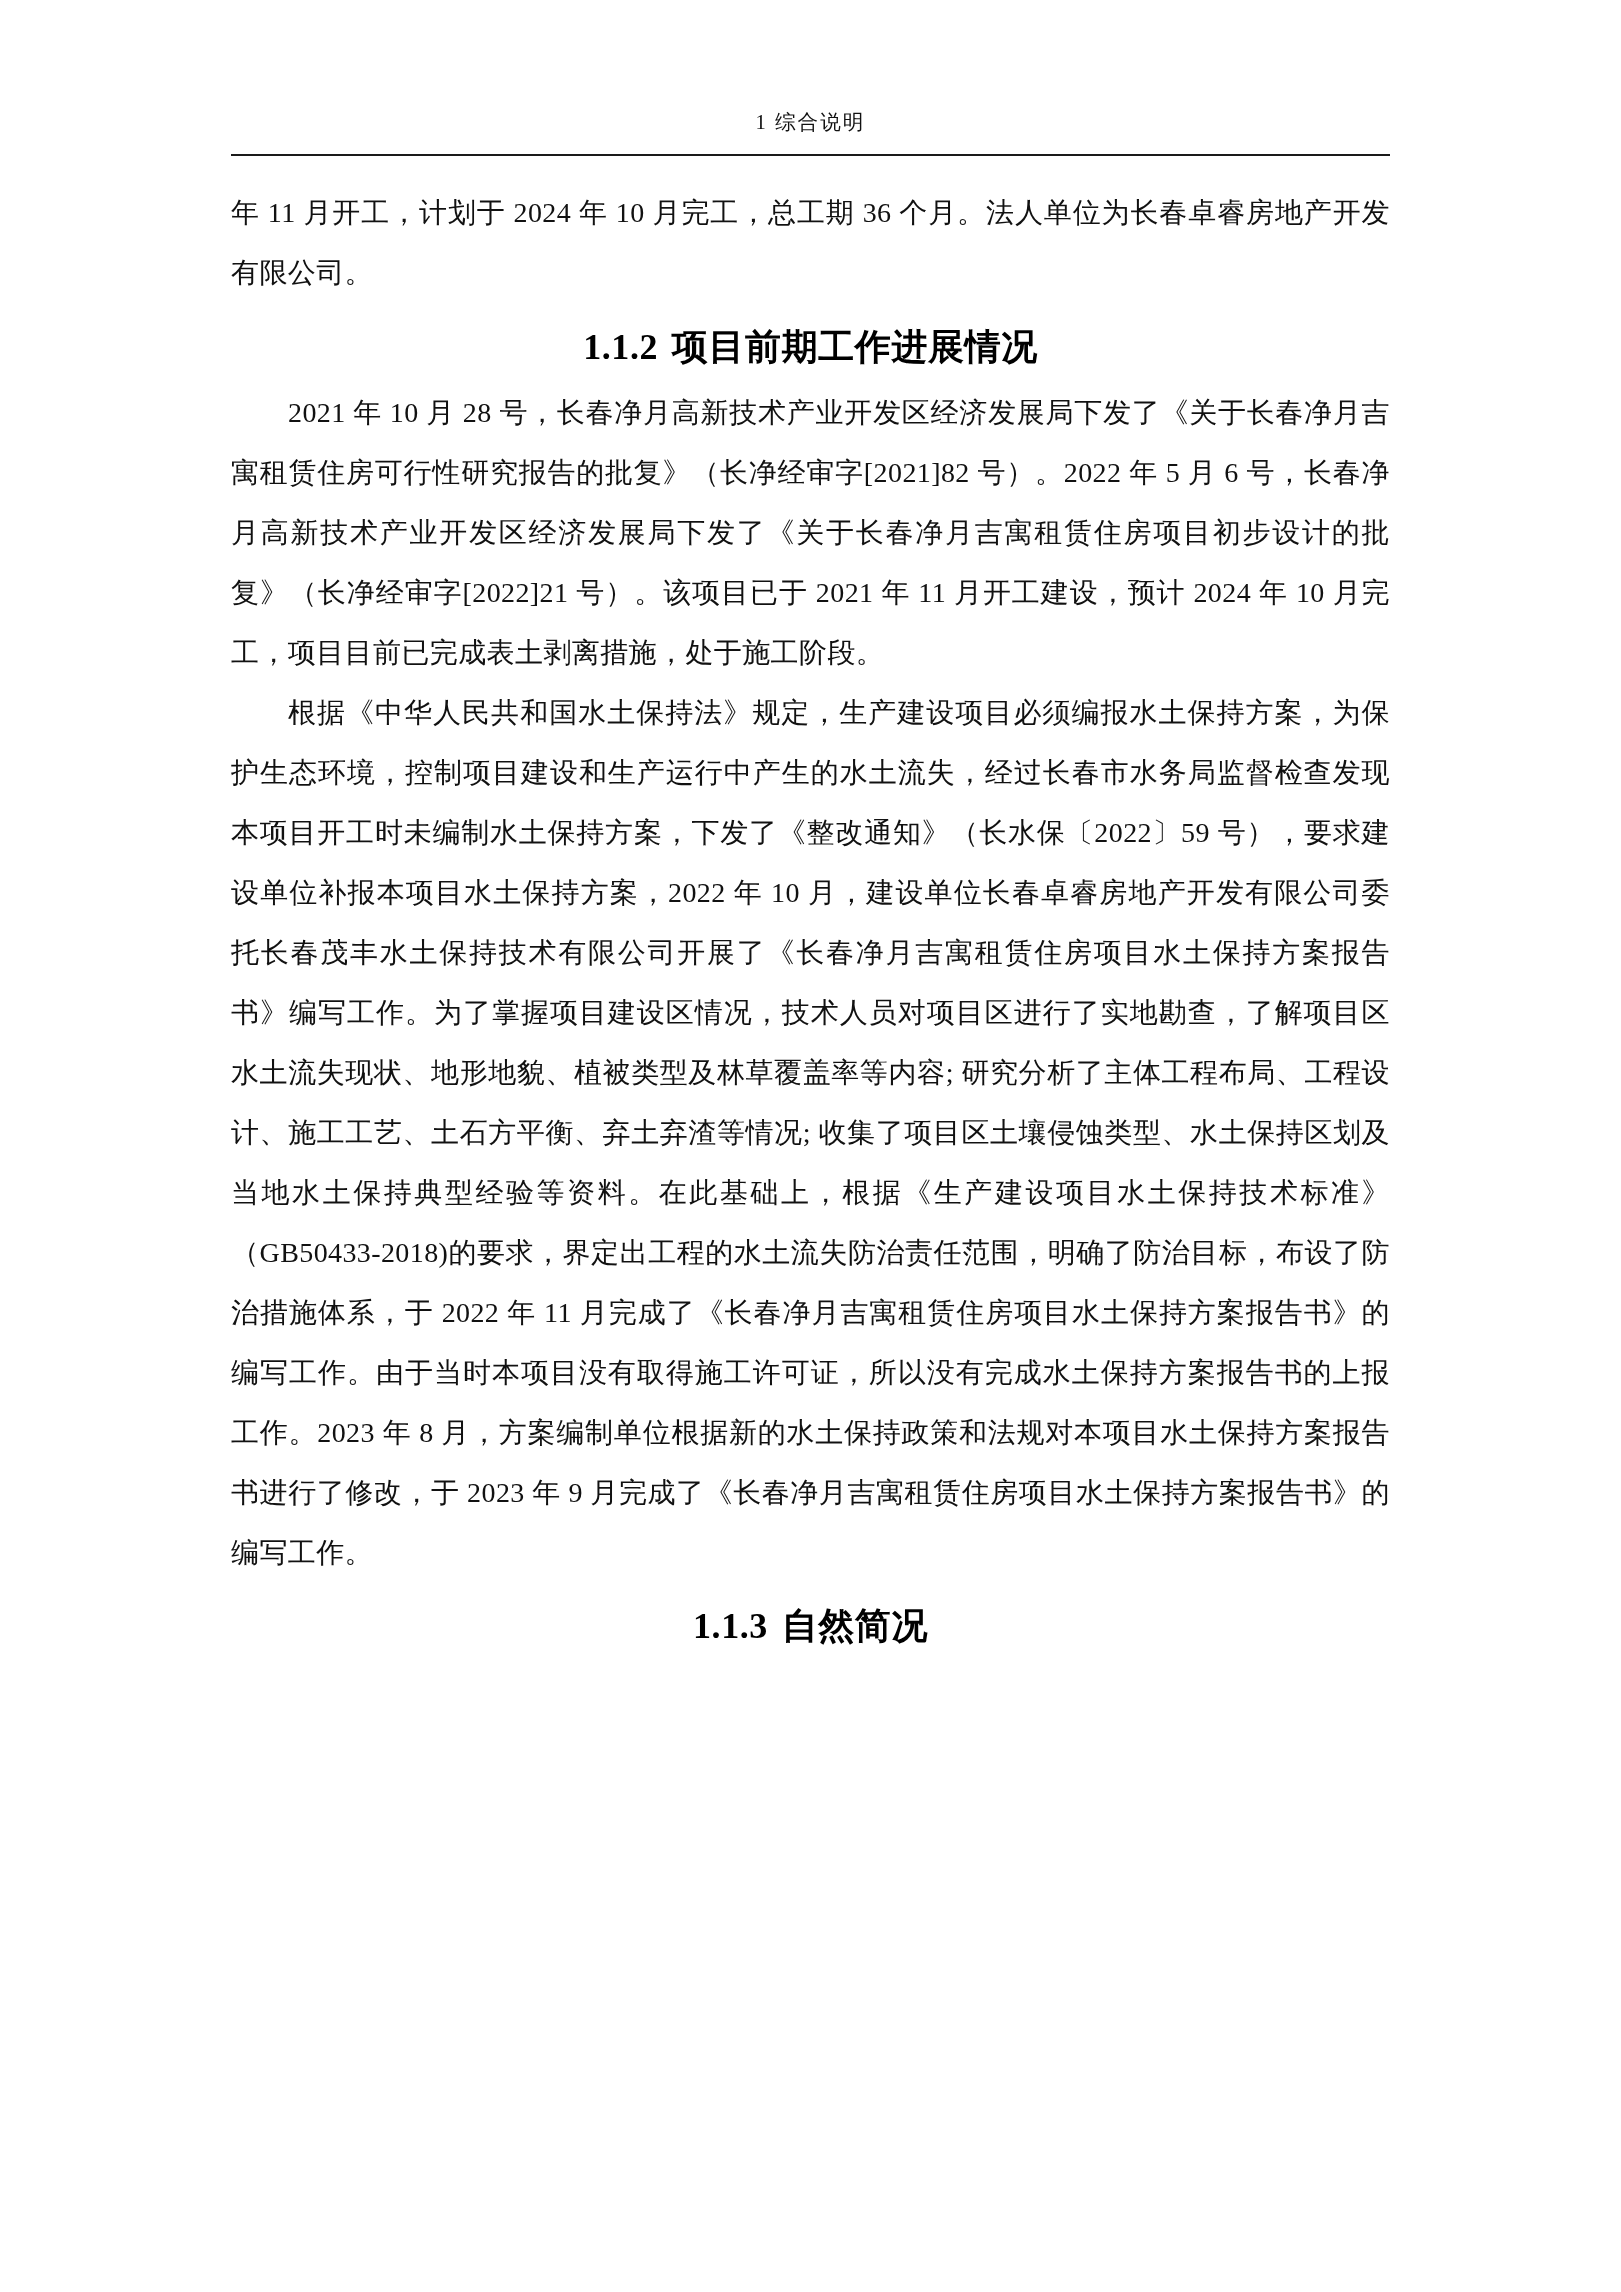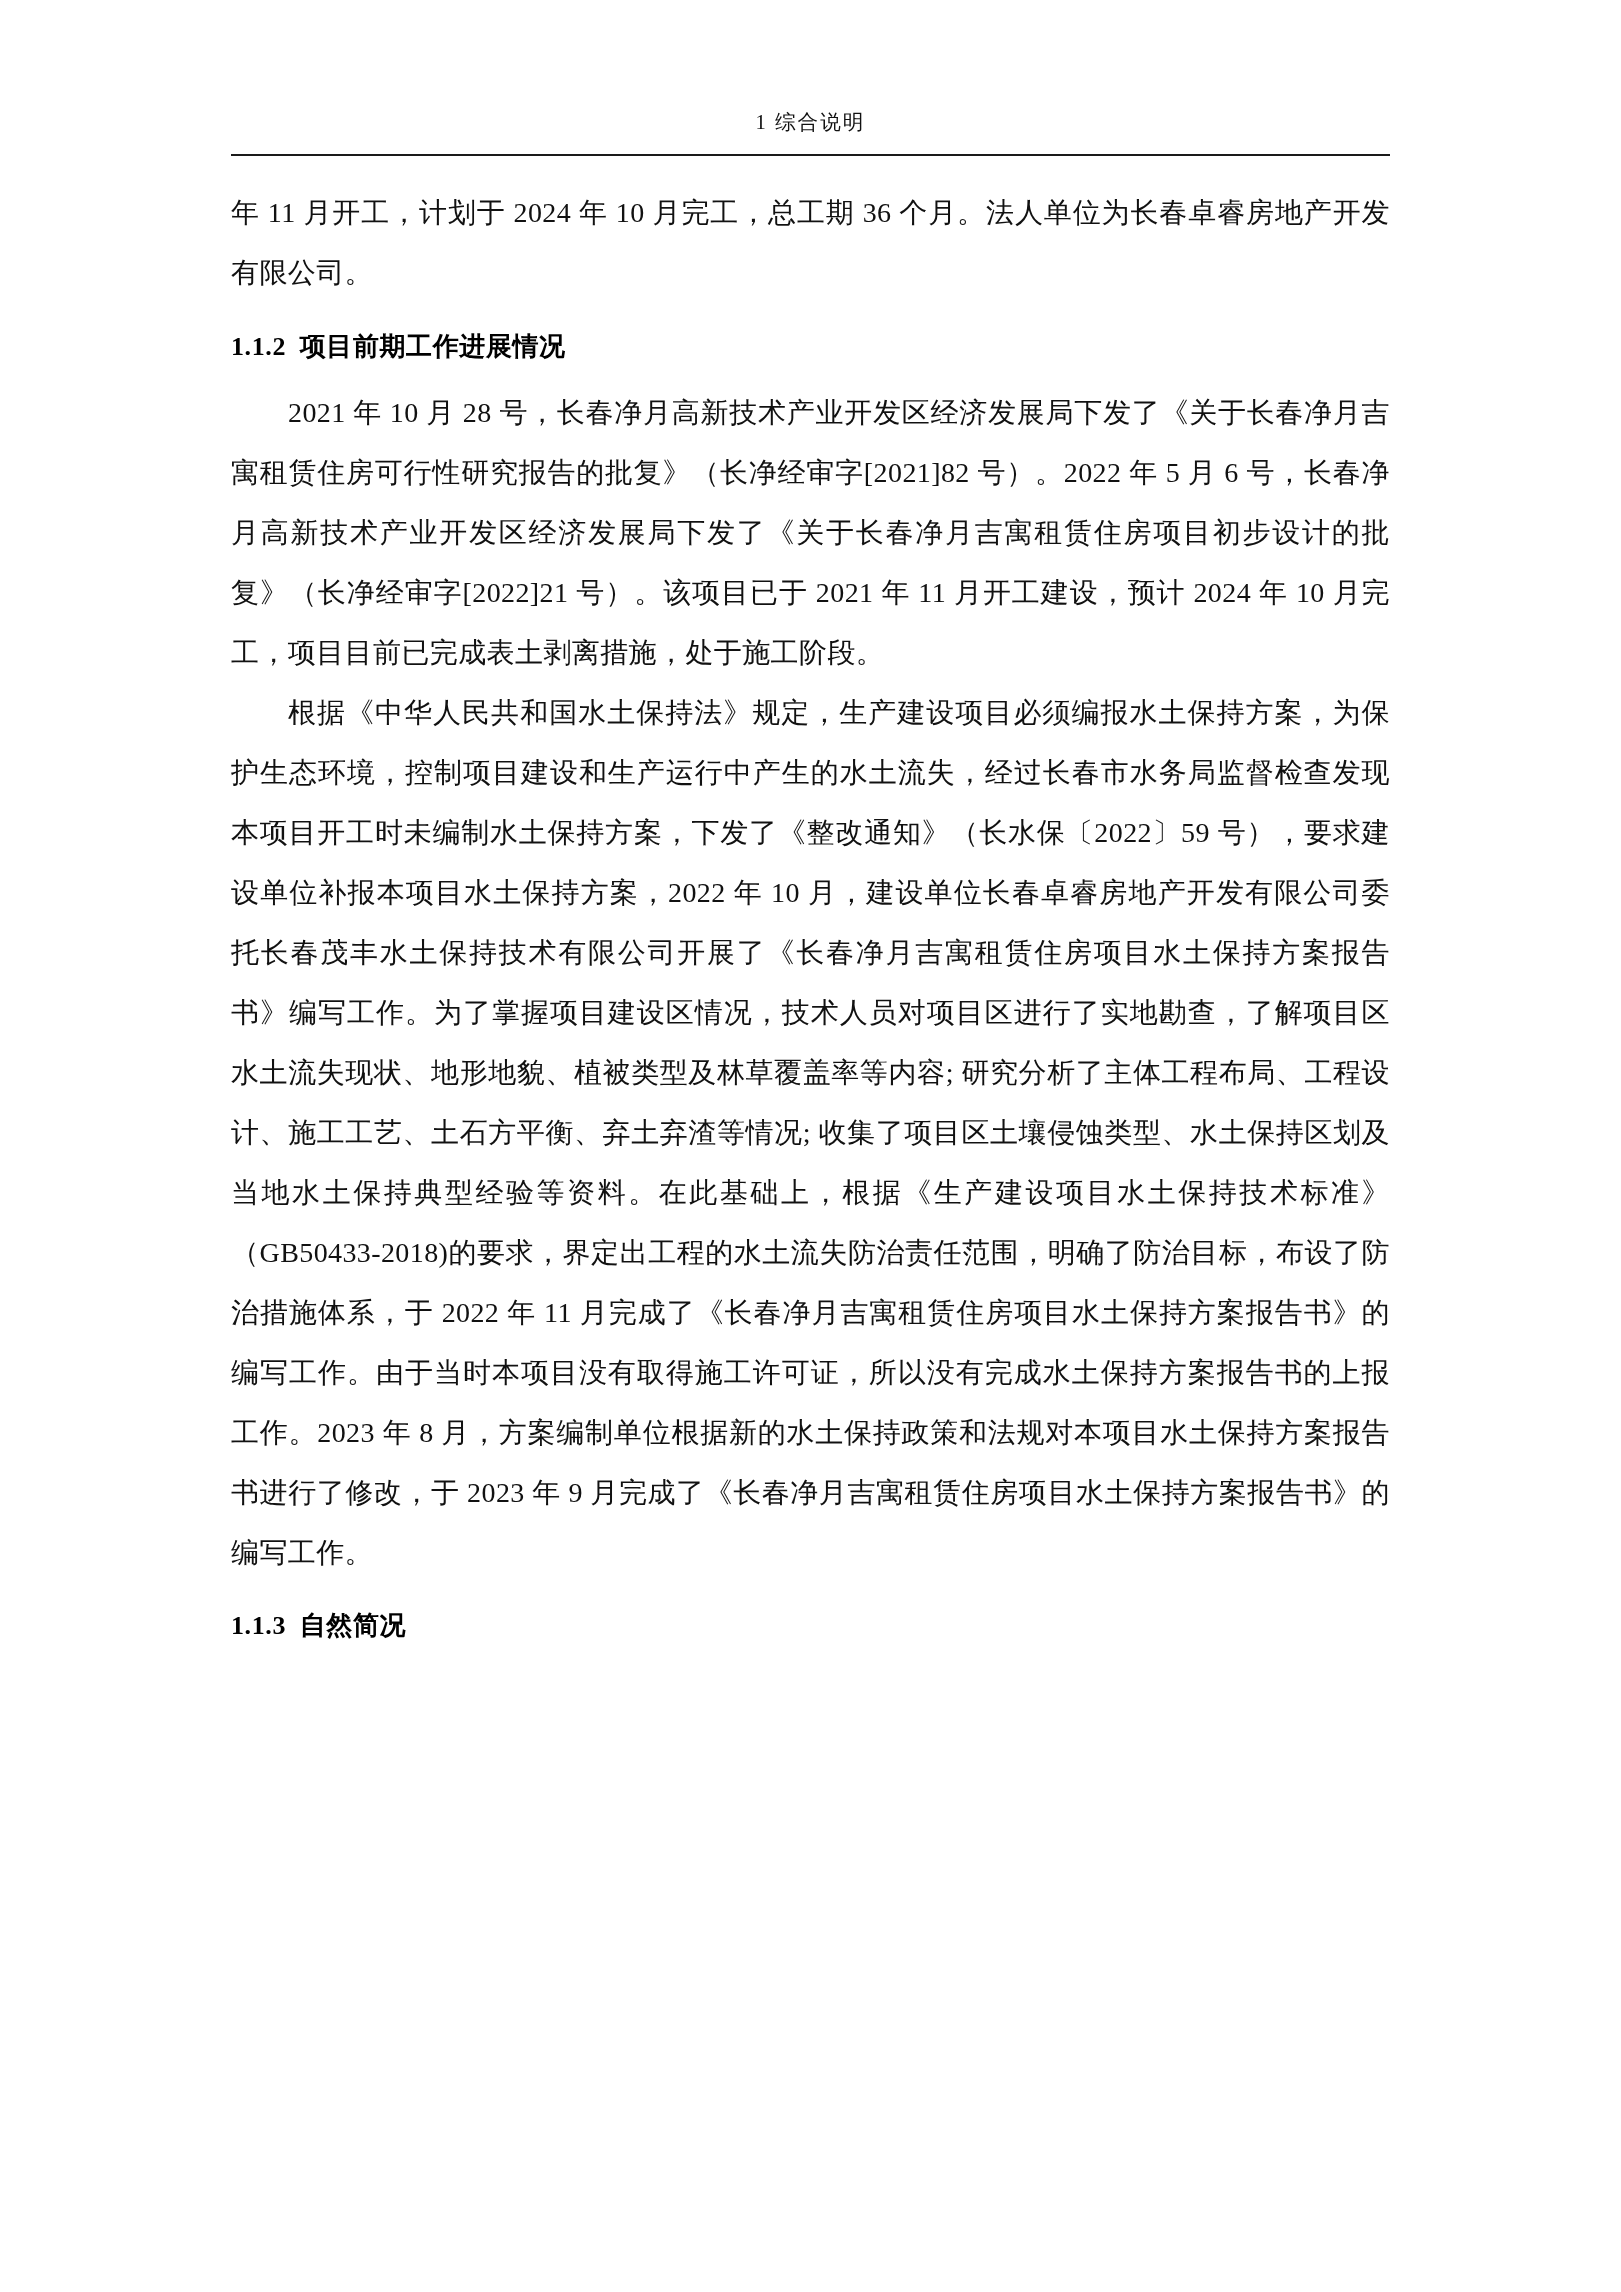--- a/index.html
+++ b/index.html
@@ -43,25 +43,26 @@
     text-align: justify;
     text-justify: inter-ideograph;
     letter-spacing: 0.4px;
     color: #111;
   }
   p.indent {
     text-indent: 57px;
   }
   h3.heading {
     margin: 13.7px 0 5.9px 0;
-    font-size: 26px;
+    font-size: 36px;
     line-height: 60px;
     font-weight: bold;
     letter-spacing: 0.6px;
     color: #000;
+    text-align: center;
   }
   h3.heading .num {
     font-family: "Liberation Serif", serif;
     margin-right: 13.7px;
   }
   .footer-rule {
     border-bottom: 2.2px solid #1a1a1a;
     margin-top: 25.5px;
   }
   .footer {

